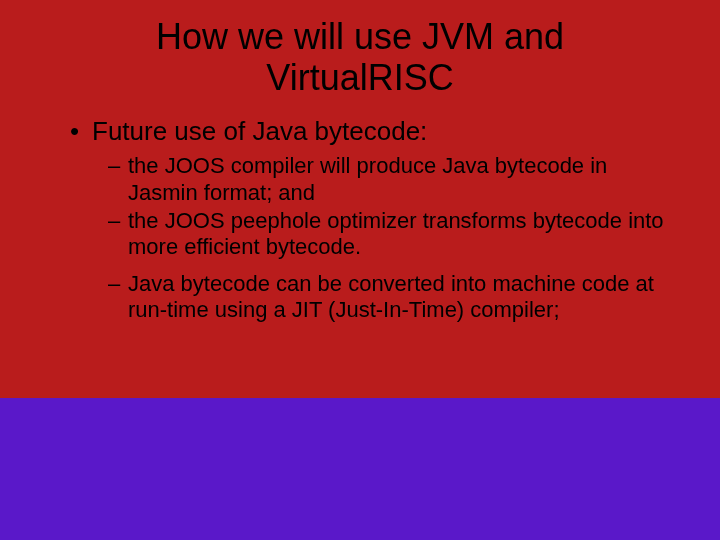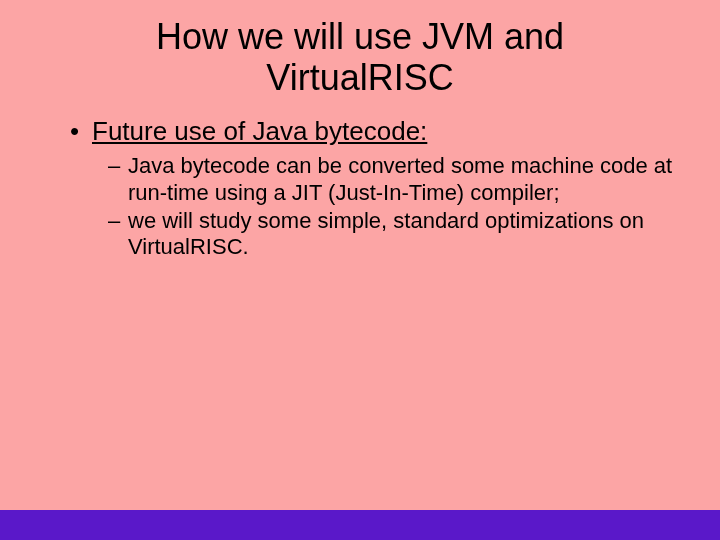--- a/index.html
+++ b/index.html
@@ -6,22 +6,22 @@
   html, body { width: 720px; height: 540px; }
   body {
     background: #5a18c9;
     font-family: Arial, Helvetica, sans-serif;
     position: relative;
   }
   .slide {
     position: absolute;
     top: 0; left: 0;
     width: 720px;
-    height: 510px;
-    background: #fca5a5;
+    height: 398px;
+    background: #b91c1c;
   }
   .title-block {
     text-align: center;
     padding: 16px 60px 12px 60px;
   }
   .title-text {
     font-size: 36px;
     line-height: 1.15;
     color: #000;
     font-weight: 400;
@@ -30,21 +30,20 @@
     padding: 4px 40px 0 40px;
   }
   .lvl1 {
     font-size: 26px;
     color: #000;
     margin-left: 30px;
     padding-left: 22px;
     position: relative;
     margin-bottom: 6px;
     line-height: 1.25;
-    text-decoration: underline;
   }
   .lvl1::before {
     content: "•";
     position: absolute;
     left: 0;
     top: 0;
   }
   .sublist {
     margin-left: 68px;
     margin-bottom: 10px;
@@ -67,20 +66,23 @@
 </head>
 <body>
 
 <div class="slide">
   <div class="title-block">
     <div class="title-text">How we will use JVM and VirtualRISC</div>
   </div>
   <div class="content">
 
     <div class="lvl1">Future use of Java bytecode:</div>
+    <div class="sublist">
+      <div class="lvl2">the JOOS compiler will produce Java bytecode in Jasmin format; and</div>
+      <div class="lvl2">the JOOS peephole optimizer transforms bytecode into more efficient bytecode.</div>
+    </div>
 
     <div class="sublist">
-      <div class="lvl2">Java bytecode can be converted some machine code at run-time using a JIT (Just-In-Time) compiler;</div>
-      <div class="lvl2">we will study some simple, standard optimizations on VirtualRISC.</div>
+      <div class="lvl2">Java bytecode can be converted into machine code at run-time using a JIT (Just-In-Time) compiler;</div>
     </div>
 
   </div>
 </div>
 
 </body></html>

